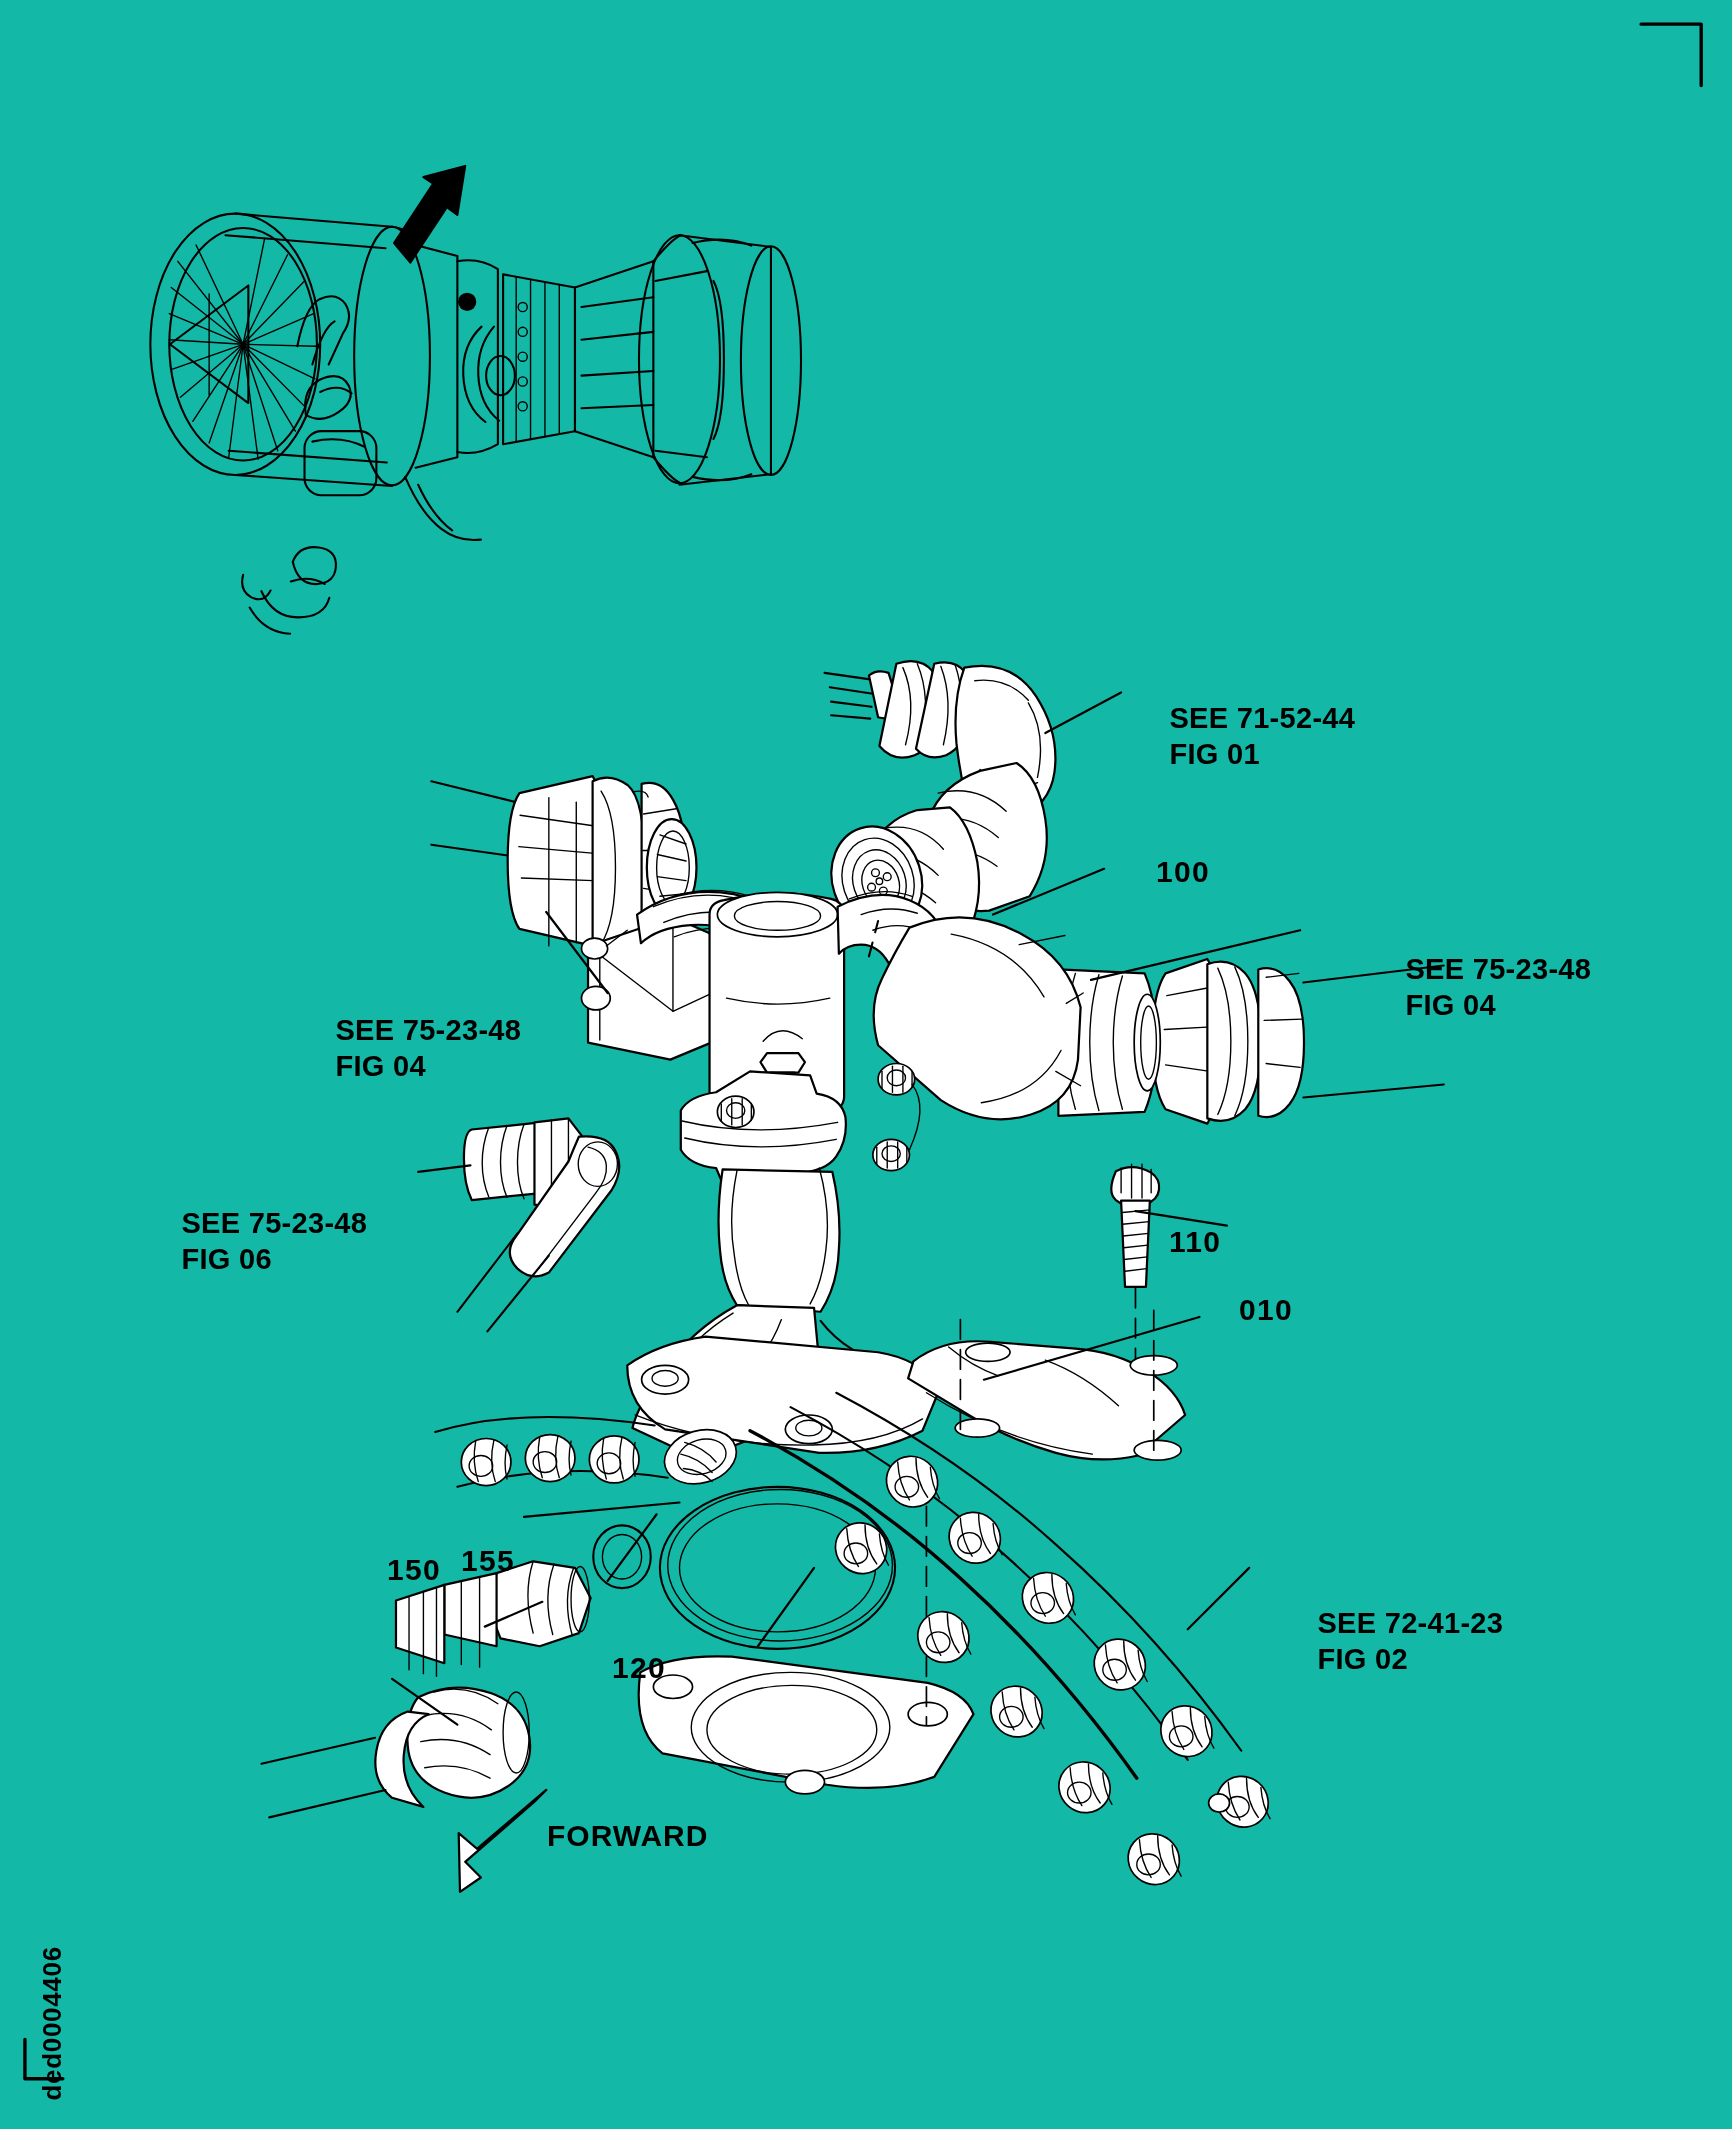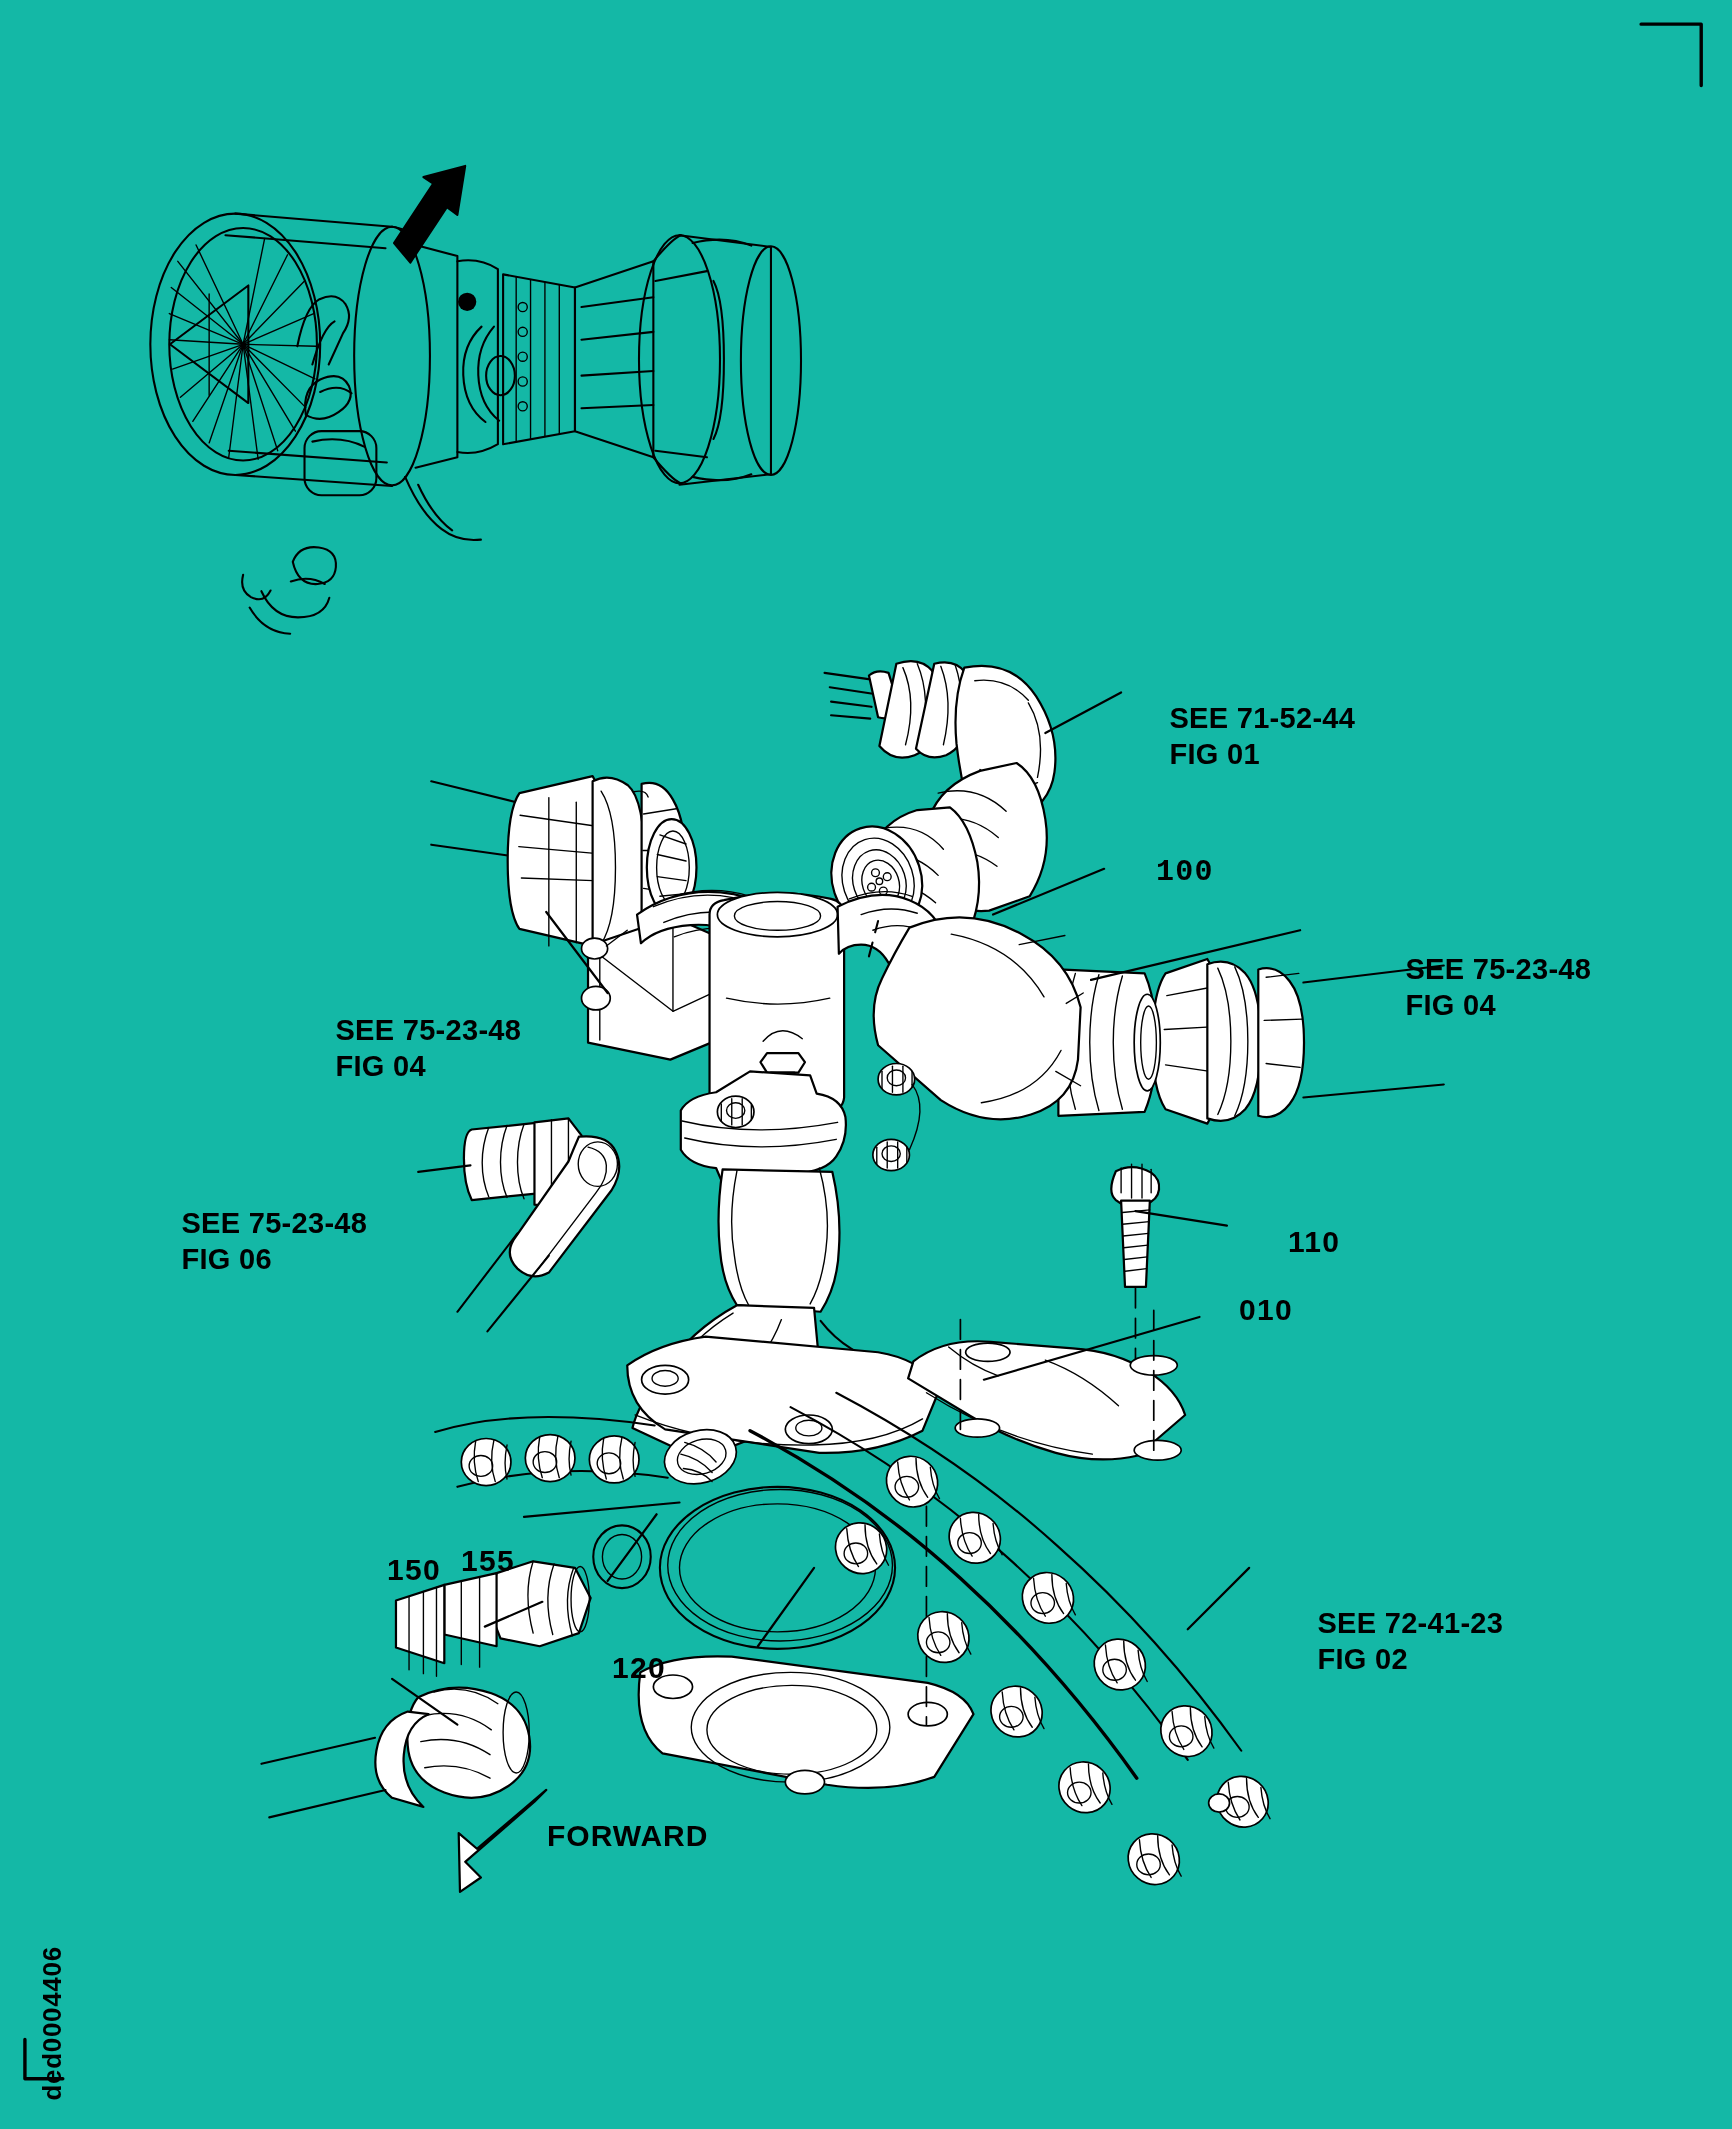--- a/index.html
+++ b/index.html
@@ -707,23 +707,23 @@
     <span class="l2">SEE 75-23-48</span>
     <span class="l2">FIG 06</span>
   </div>
 
 
   <div class="lbl ref" style="left:1284px; top:1571px;">
     <span class="l2">SEE 72-41-23</span>
     <span class="l2">FIG 02</span>
   </div>
 
-  <div class="lbl item" style="left:1156px; top:854px;font-family:Liberation Mono, monospace;">100</div>
-
-  <div class="lbl item" style="left:1288px; top:1224px;">110</div>
+  <div class="lbl item" style="left:1156px; top:854px;">100</div>
+
+  <div class="lbl item" style="left:1169px; top:1224px;">110</div>
 
   <div class="lbl item" style="left:1239px; top:1292px;">010</div>
 
   <div class="lbl item" style="left:612px; top:1650px;">120</div>
 
   <div class="lbl item" style="left:387px; top:1552px;">150</div>
 
   <div class="lbl item" style="left:461px; top:1543px;">155</div>
 
   <div class="lbl fwd" style="left:547px; top:1818px;">FORWARD</div>

